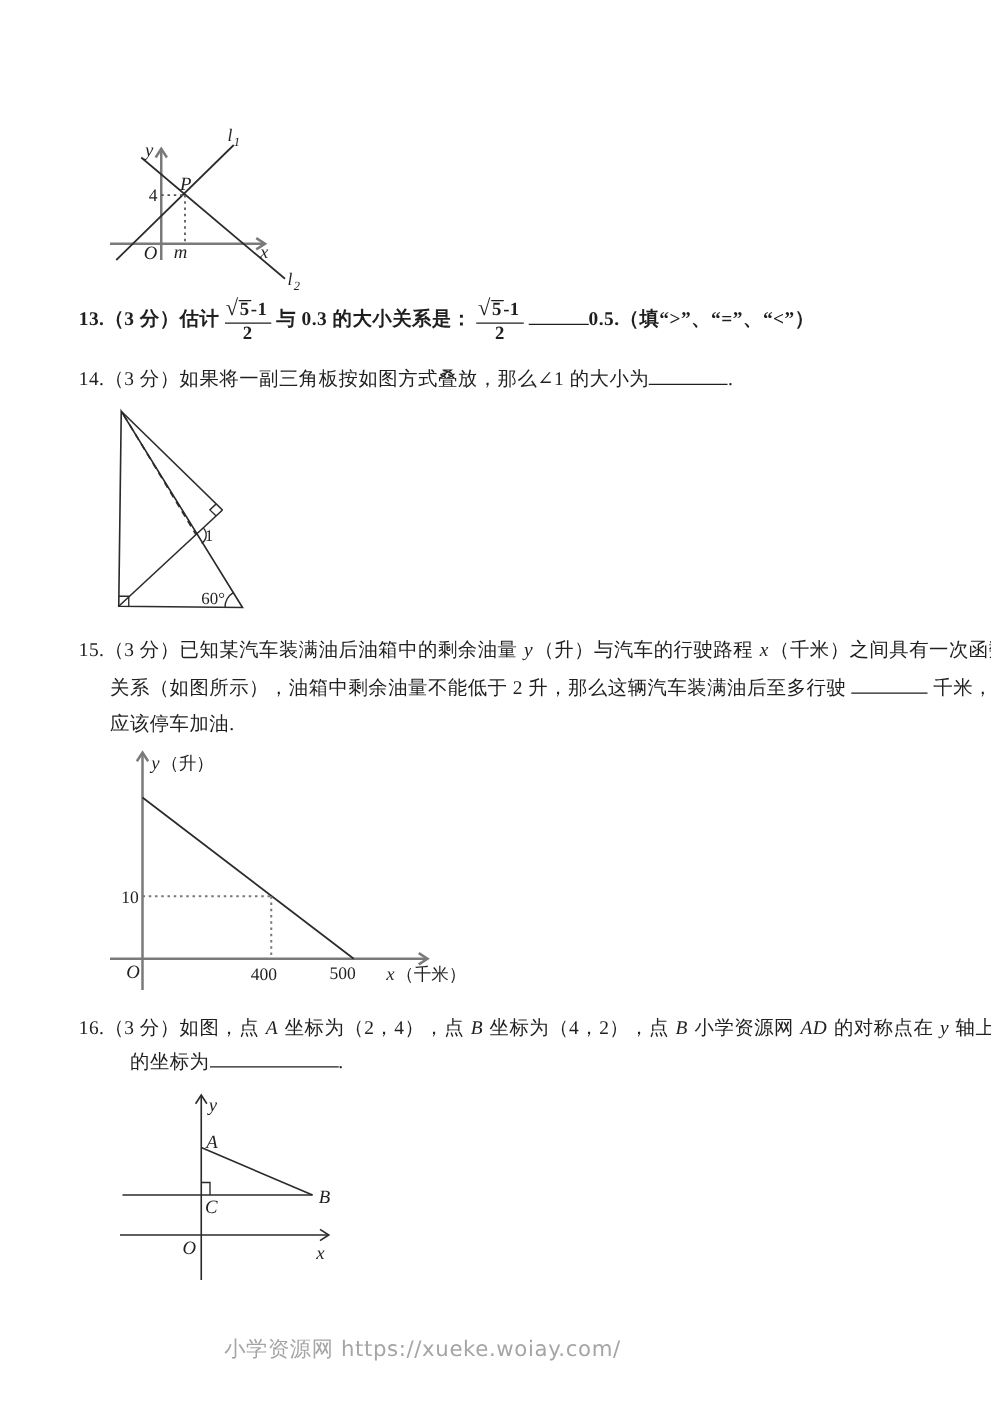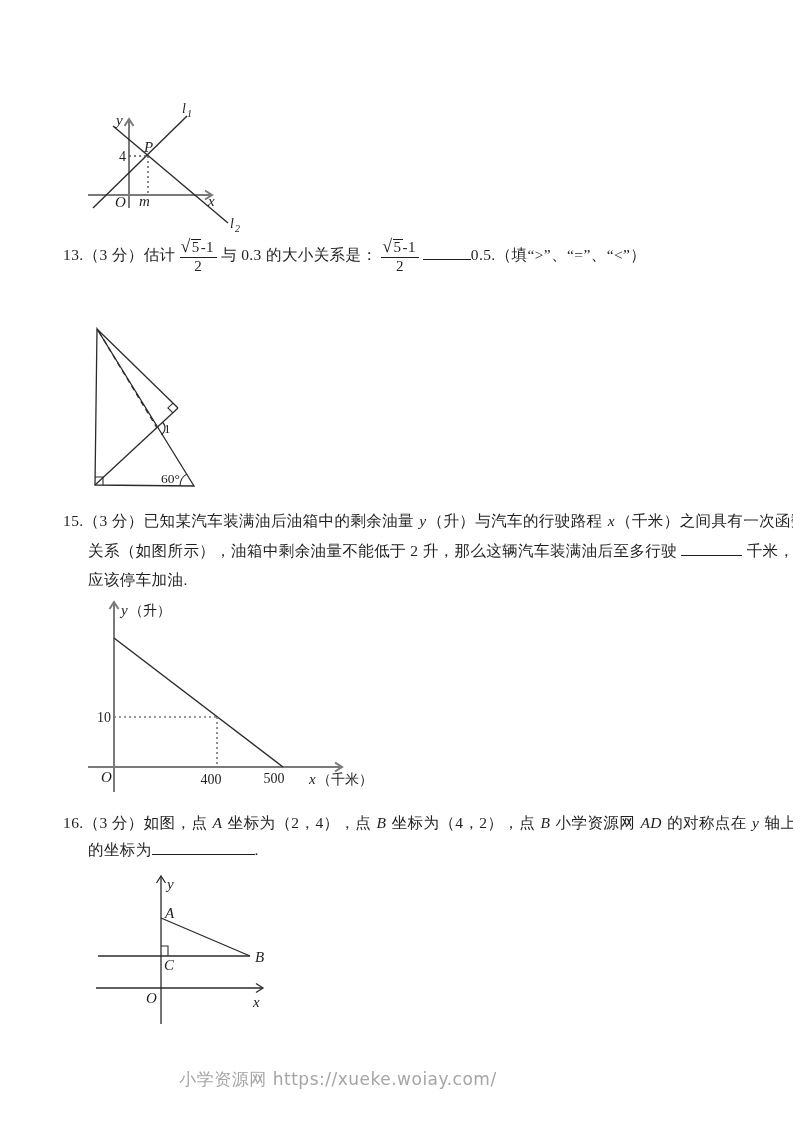--- a/index.html
+++ b/index.html
@@ -48,36 +48,37 @@
     <text class="it" x="30" y="109" font-size="15">O</text>
     <text class="it" x="59" y="54" font-size="15">P</text>
     <text x="34" y="63" font-size="14">4</text>
     <text class="it" x="54" y="108" font-size="15">m</text>
     <text class="it" x="97" y="15" font-size="14">l</text>
     <text class="it" x="102" y="19" font-size="10">1</text>
     <text class="it" x="145" y="130" font-size="14">l</text>
     <text class="it" x="150" y="134" font-size="10">2</text>
   </svg>
 
-  <div class="qline abs" style="left:63px; top:238px;"><span>13.（3 分）估计</span><span class="frac">
+  <div class="qline abs" style="left:63px; top:238px;font-weight:bold;"><span>13.（3 分）估计</span><span class="frac">
         <span class="num">
           <span class="radical">√</span>
           <span class="radicand">5</span>
           <span>-1</span>
         </span>
         <span class="den">2</span>
       </span><span>与 0.3 的大小关系是：</span><span class="frac">
         <span class="num">
           <span class="radical">√</span>
           <span class="radicand">5</span>
           <span>-1</span>
         </span>
         <span class="den">2</span>
       </span><span class="blank" style="width: 48px;"></span><span>0.5.（填“&gt;”、“=”、“&lt;”）</span></div>
 
+  <div class="qline abs" style="left:63px; top:294px;"><span>14.（3 分）如果将一副三角板按如图方式叠放，那么∠1 的大小为</span><span class="blank" style="width: 63px;"></span><span>.</span></div>
 
   <svg class="abs" style="left:90px; top:322px;" width="115" height="170" viewBox="0 0 115 170">
     <path d="M 7,7 L 5,163 L 104,164 Z" fill="none" stroke="#2b2b2b" stroke-width="1.3"></path>
     <line x1="7" y1="7" x2="88" y2="86" stroke="#2b2b2b" stroke-width="1.3"></line>
     <line x1="88" y1="86" x2="5" y2="163" stroke="#2b2b2b" stroke-width="1.3"></line>
     <line x1="9" y1="10" x2="67" y2="106" stroke="#2b2b2b" stroke-width="1.3" stroke-dasharray="5,4"></line>
     <path d="M 83,81.1 L 77.9,85.9 L 82.9,90.8" fill="none" stroke="#2b2b2b" stroke-width="1.1"></path>
     <path d="M 5,155 L 13,155 L 13,163" fill="none" stroke="#2b2b2b" stroke-width="1.1"></path>
     <path d="M 90,163.9 A 14 14 0 0 1 96.6,152.1" fill="none" stroke="#2b2b2b" stroke-width="1.1"></path>
     <path d="M 72.8,100.5 A 8 8 0 0 1 71.3,112.7" fill="none" stroke="#2b2b2b" stroke-width="1.1"></path>
@@ -101,21 +102,21 @@
     <text x="44" y="17" font-size="14">（升）</text>
     <text class="it" x="224" y="186" font-size="15">x</text>
     <text x="232" y="186" font-size="14">（千米）</text>
     <text class="it" x="16" y="184" font-size="15">O</text>
     <text x="26" y="124" font-size="14" text-anchor="end">10</text>
     <text x="126" y="186" font-size="14" text-anchor="middle">400</text>
     <text x="189" y="185" font-size="14" text-anchor="middle">500</text>
   </svg>
 
   <div class="qline abs" style="left:63px; top:813px;"><span>16.（3 分）如图，点 </span><span class="var">A</span><span> 坐标为（2，4），点 </span><span class="var">B</span><span> 坐标为（4，2），点 </span><span class="var">B</span><span> 小学资源网 </span><span class="var">AD</span><span> 的对称点在 </span><span class="var">y</span><span> 轴上，则点 </span></div>
-  <div class="qline abs" style="left:88px; top:840px;"><span>的坐标为</span><span class="blank" style="width: 103px;"></span><span>.</span></div>
+  <div class="qline abs" style="left:104px; top:840px;"><span>的坐标为</span><span class="blank" style="width: 103px;"></span><span>.</span></div>
 
   <svg class="abs" style="left:85px; top:872px;" width="205" height="160" viewBox="0 0 205 160">
     <line x1="11" y1="116" x2="177" y2="116" stroke="#2b2b2b" stroke-width="1.3"></line>
     <path d="M 171,111.5 L 178,116 L 171,120.5" fill="none" stroke="#2b2b2b" stroke-width="1.3"></path>
     <line x1="76" y1="5" x2="76" y2="152" stroke="#2b2b2b" stroke-width="1.3"></line>
     <path d="M 71.5,11 L 76,4 L 80.5,11" fill="none" stroke="#2b2b2b" stroke-width="1.3"></path>
     <line x1="13" y1="84" x2="165" y2="84" stroke="#2b2b2b" stroke-width="1.3"></line>
     <line x1="76" y1="46" x2="165" y2="84" stroke="#2b2b2b" stroke-width="1.3"></line>
     <path d="M 76,74 L 83,74 L 83,84" fill="none" stroke="#2b2b2b" stroke-width="1.1"></path>
     <text class="it" x="82" y="17" font-size="15">y</text>

